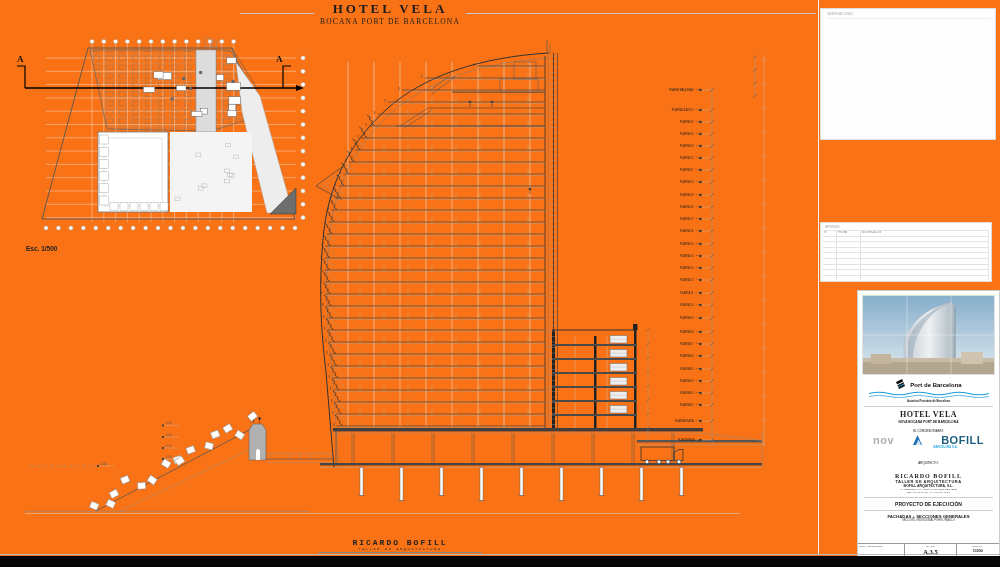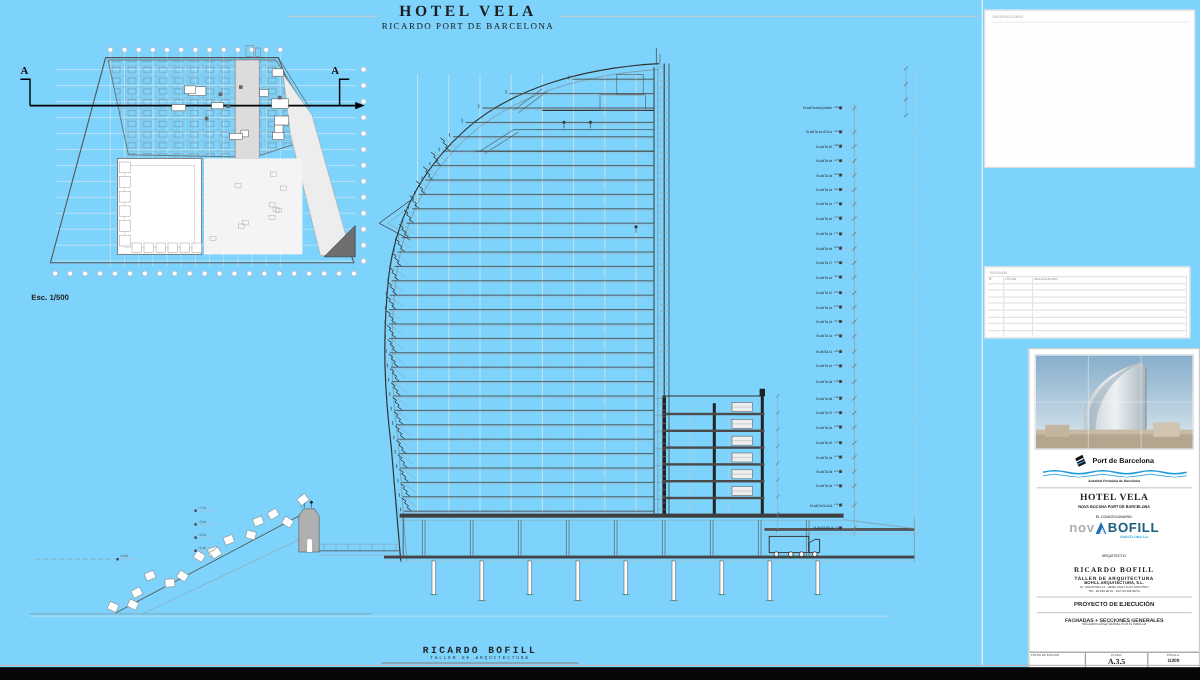--- a/index.html
+++ b/index.html
@@ -1,16 +1,16 @@
 <!DOCTYPE html>
 <html><head>
 <meta charset="utf-8">
 <style>
   html,body{margin:0;padding:0;background:#888;}
-  .sheet{position:relative;width:1000px;height:567px;background:#7dd3fc;overflow:hidden;
+  .sheet{position:relative;width:1000px;height:567px;background:#f97316;overflow:hidden;
          font-family:"Liberation Sans",sans-serif;color:#222;}
   svg{display:block;}
   
   .hdr{position:absolute;left:250px;top:1px;width:280px;text-align:center;}
   .hdr-title{font-family:"Liberation Serif",serif;font-size:13px;font-weight:bold;letter-spacing:3px;color:#1c1c1c;}
   .hdr-sub{font-family:"Liberation Serif",serif;font-size:7.5px;letter-spacing:1.2px;color:#1c1c1c;}
   .hline{position:absolute;height:1px;background:#c9c9c9;top:13px;}
   .hl-l{left:240px;width:74px;}
   .hl-r{left:466px;width:350px;}
   
@@ -36,21 +36,21 @@
   .tb{position:absolute;left:857px;top:290px;width:141px;height:266px;border:1px solid #ccc;background:#fff;}
   .tb-photo{margin:4px;height:78px;position:relative;overflow:hidden;border:1px solid #e0e0e0;}
   .port{display:flex;align-items:center;justify-content:center;gap:4px;margin-top:3px;}
   .port-name{font-size:6px;font-weight:bold;color:#0d0d0d;}
   .wave{display:block;margin:1px auto 0;}
   .port-sub{font-size:2.8px;font-weight:bold;text-align:center;color:#222;margin-top:1px;}
   .tb-rule{border:none;border-top:1px solid #ccc;margin:3px 6px;}
   .proj-title{font-family:"Liberation Serif",serif;font-weight:bold;font-size:8px;text-align:center;letter-spacing:.5px;margin-top:2px;}
   .proj-sub{font-size:3.2px;font-weight:bold;text-align:center;margin-top:1px;}
   .conc-label{font-size:3px;text-align:center;margin-top:5px;color:#111;}
-  .nova{display:flex;justify-content:center;align-items:flex-start;margin-top:2px;line-height:10px;}
+  .nova{display:flex;justify-content:center;align-items:flex-start;margin-top:2px;line-height:10px;gap:18px;}
   .nova-1{font-size:11px;font-weight:bold;color:#aab0b5;letter-spacing:.5px;}
   .nova-2{font-size:11px;font-weight:bold;color:#1e5f80;letter-spacing:.5px;}
   .nova-tri{margin:0 1px;align-self:flex-end;}
   .nova-sub{font-size:2.8px;font-weight:bold;color:#2aa9dd;text-align:center;padding-left:34px;}
   .arch-label{font-size:3px;text-align:center;margin-top:12px;color:#111;}
   .arch-name{font-family:"Liberation Serif",serif;font-weight:bold;font-size:6px;text-align:center;letter-spacing:1px;margin-top:8px;}
   .arch-l2{font-size:4px;text-align:center;letter-spacing:.5px;font-weight:bold;}
   .arch-l3{font-size:3.5px;text-align:center;font-weight:bold;}
   .arch-l45{font-size:2.5px;text-align:center;color:#444;}
   .phase{font-size:5px;font-weight:bold;text-align:center;margin:2px 0;}
@@ -74,21 +74,21 @@
 </style>
 </head>
 <body>
 
 <div class="sheet">
 
   <div class="hline hl-l"></div>
   <div class="hline hl-r"></div>
   <div class="hdr">
     <div class="hdr-title">HOTEL VELA</div>
-    <div class="hdr-sub">RICARDO PORT DE BARCELONA</div>
+    <div class="hdr-sub">BOCANA PORT DE BARCELONA</div>
   </div>
 
   <svg id="draw" width="820" height="556" viewBox="0 0 820 556">
     <defs>
       <pattern id="rooms" width="13" height="9" patternUnits="userSpaceOnUse">
         <path d="M0 0H13M0 0V9" stroke="#9a9a9a" stroke-width="0.5" fill="none"></path>
         <rect x="2.5" y="2" width="6.5" height="4.5" fill="none" stroke="#777" stroke-width="0.4"></rect>
       </pattern>
     </defs>
 

